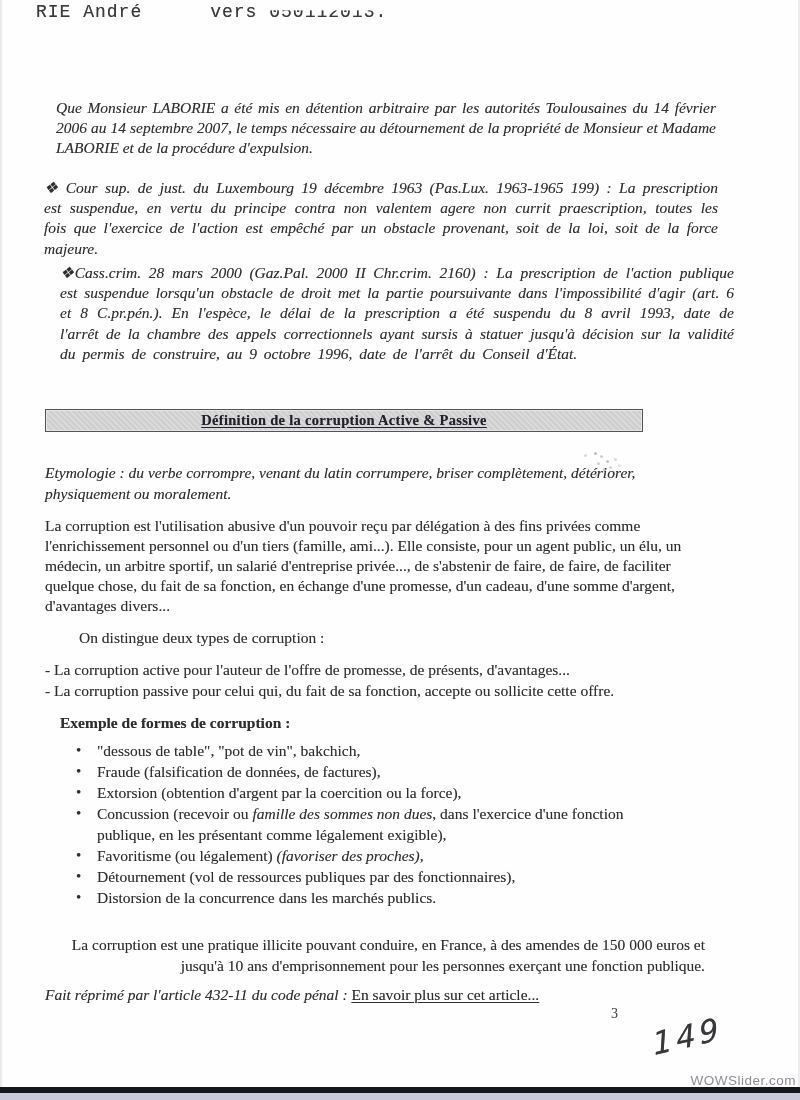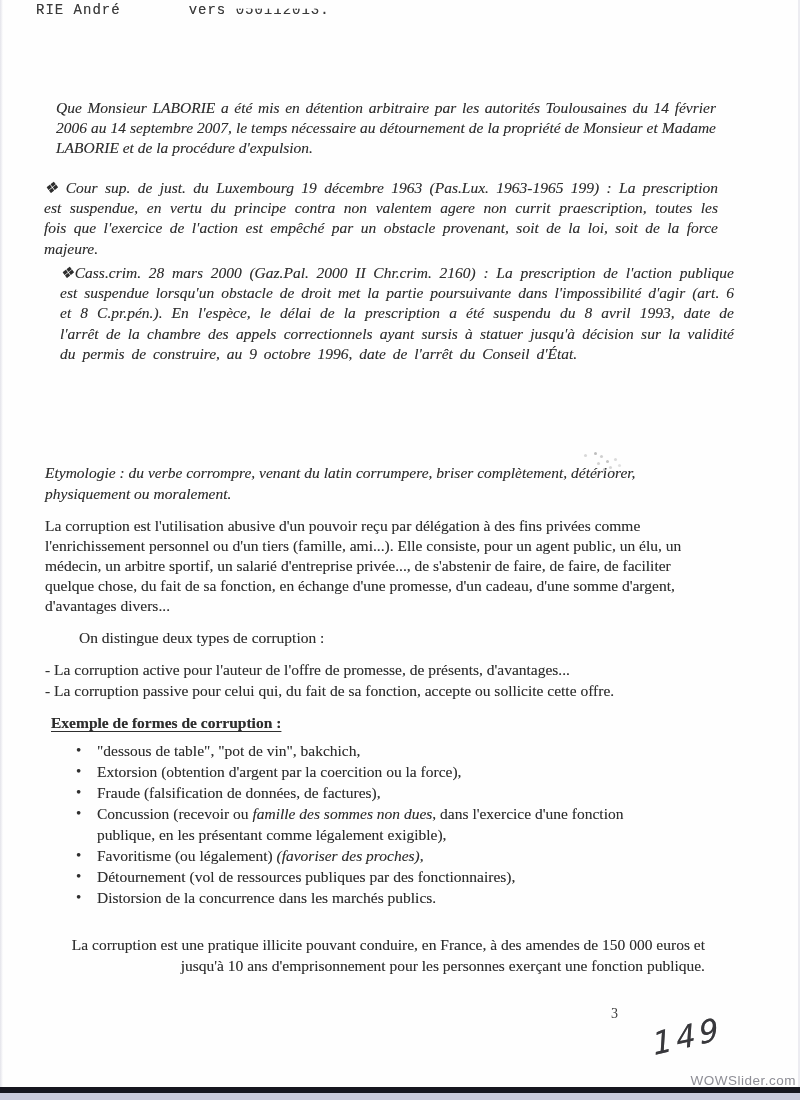--- a/index.html
+++ b/index.html
@@ -15,21 +15,21 @@
     background: #fefefe;
     font-family: "Liberation Serif", serif;
     color: #2e2e2e;
   }
   .abs { position: absolute; }
 
   
   .scan-header {
     top: 2px; left: 36px;
     font-family: "Liberation Mono", monospace;
-    font-size: 14px; letter-spacing: 1px;
+    font-size: 18px; letter-spacing: 1px;
     color: #3a3a3a;
     text-shadow: 0 0 0.6px rgba(60,60,60,.55);
     white-space: nowrap;
   }
   .scan-header .vers { margin-left: 68px; }
   .cut-digits { display: inline-block; clip-path: inset(42% 0 0 0); }
 
   
   .para {
     font-size: 15.5px; line-height: 20.4px;
@@ -62,23 +62,23 @@
     text-shadow: 0 0 0.5px rgba(40,40,60,.5);
   }
 
   #etym    { top: 446px; left: 45px; width: 605px; line-height: 21px; }
   #def     { top: 500px; left: 45px; width: 652px; line-height: 20px; text-align: left; }
   #types-intro { top: 612px; left: 45px; width: 500px; text-align: left; margin-left: 34px; }
   #type1   { top: 644px; left: 45px; width: 660px; text-align: left; }
   #type2   { top: 665px; left: 45px; width: 660px; text-align: left; }
 
   #examples-title {
-    top: 714px; left: 51px;
+    top: 714px; left: 60px;
     font-size: 15.5px; font-weight: bold;
-    text-decoration: underline; text-underline-offset: 3px;
+    text-underline-offset: 3px;
     text-shadow: 0 0 0.5px rgba(50,50,50,.5);
   }
   ul.bullets {
     top: 740px; left: 45px; width: 610px;
     margin: 0; padding: 0; list-style: none;
     font-size: 15.5px; line-height: 21px;
     text-shadow: 0 0 0.5px rgba(70,70,70,.45);
   }
   ul.bullets li { position: relative; padding-left: 52px; }
   ul.bullets li::before {
@@ -143,45 +143,49 @@
     <span>RIE André</span><span class="vers">vers</span>
     <span class="cut-digits">050112013.</span>
   </div>
 
   <p class="abs para italic" id="para1"><span class="u">Que</span><span> Monsieur LABORIE a été mis en détention arbitraire par les autorités Toulousaines du 14 février 2006 au 14 septembre 2007, le temps nécessaire au détournement de la propriété de Monsieur et Madame LABORIE et de la procédure d'expulsion.</span></p>
 
   <p class="abs para italic citation" id="para2">❖ Cour sup. de just. du Luxembourg 19 décembre 1963 (Pas.Lux. 1963-1965 199) : La prescription est suspendue, en vertu du principe contra non valentem agere non currit praescription, toutes les fois que l'exercice de l'action est empêché par un obstacle provenant, soit de la loi, soit de la force majeure.</p>
 
   <p class="abs para italic citation" id="para3">❖Cass.crim. 28 mars 2000 (Gaz.Pal. 2000 II Chr.crim. 2160) : La prescription de l'action publique est suspendue lorsqu'un obstacle de droit met la partie poursuivante dans l'impossibilité d'agir (art. 6 et 8 C.pr.pén.). En l'espèce, le délai de la prescription a été suspendu du 8 avril 1993, date de l'arrêt de la chambre des appels correctionnels ayant sursis à statuer jusqu'à décision sur la validité du permis de construire, au 9 octobre 1996, date de l'arrêt du Conseil d'État.</p>
 
+  <div class="abs title-bar">
+    <span class="title-text">Définition de la corruption Active &amp; Passive</span>
+  </div>
 
   <div class="abs smudge"></div>
 
   <p class="abs para italic" id="etym" style="text-align:left">Etymologie : du verbe corrompre, venant du latin corrumpere, briser complètement, détériorer, physiquement ou moralement.</p>
 
   <p class="abs para" id="def"><span>La corruption est l'utilisation abusive d'un pouvoir reçu par délégation à des fins privées comme l'enrichissement personnel ou d'un tiers (famille, ami...). Elle consiste, pour un agent public, un élu, un médecin, un arbitre sportif, un </span><span class="u">salarié</span><span> d'entreprise privée..., de s'abstenir de faire, de faire, de faciliter quelque chose, du fait de sa fonction, en échange d'une promesse, d'un cadeau, d'une somme d'argent, d'avantages divers...</span></p>
 
   <p class="abs para" id="types-intro">On distingue deux types de corruption :</p>
   <p class="abs para" id="type1">- La corruption active pour l'auteur de l'offre de promesse, de présents, d'avantages...</p>
   <p class="abs para" id="type2">- La corruption passive pour celui qui, du fait de sa fonction, accepte ou sollicite cette offre.</p>
 
   <div class="abs" id="examples-title">Exemple de formes de corruption :</div>
 
   <ul class="abs bullets">
     <li>"dessous de table", "pot de vin", bakchich,</li>
+    <li>Fraude (falsification de données, de factures),</li>
     <li>Extorsion (obtention d'argent par la coercition ou la force),</li>
-    <li>Fraude (falsification de données, de factures),</li>
     <li><span>Concussion (recevoir ou </span><span class="italic">famille des sommes non dues</span><span>, dans l'exercice d'une fonction publique, en les présentant comme légalement exigible),</span></li>
     <li><span>Favoritisme (ou légalement) </span><span class="italic">(favoriser des proches)</span><span>,</span></li>
     <li>Détournement (vol de ressources publiques par des fonctionnaires),</li>
     <li><span>Distorsion de la </span><span class="u">concurrence</span><span> dans les marchés publics.</span></li>
   </ul>
 
   <p class="abs para" id="penalty">La corruption est une pratique illicite pouvant conduire, en France, à des amendes de 150 000 euros et jusqu'à 10 ans d'emprisonnement pour les personnes exerçant une fonction publique.</p>
 
+  <p class="abs para" id="fait"><span class="italic">Fait réprimé par l'article 432-11 du code pénal : </span><span class="article-link u">En savoir plus sur cet article...</span></p>
 
   <div class="abs" id="page-number">3</div>
 
   <div class="abs" id="handwritten">149</div>
 
   <div class="abs" id="watermark">WOWSlider.com</div>
 
   <div class="abs" id="bottom-bar"></div>
   <div class="abs" id="bottom-strip"></div>
 

